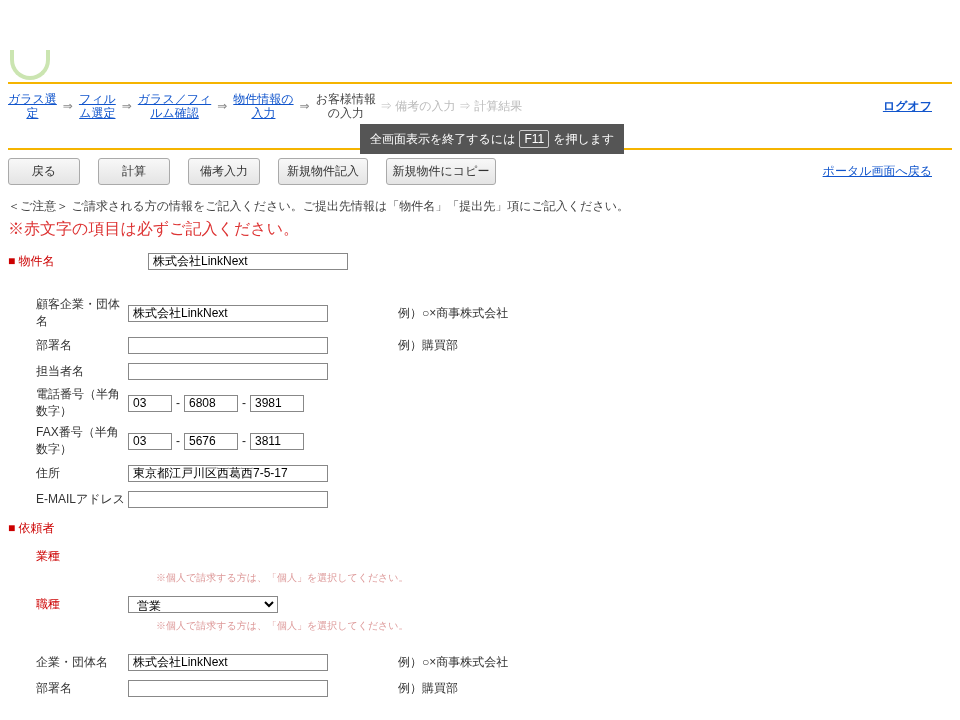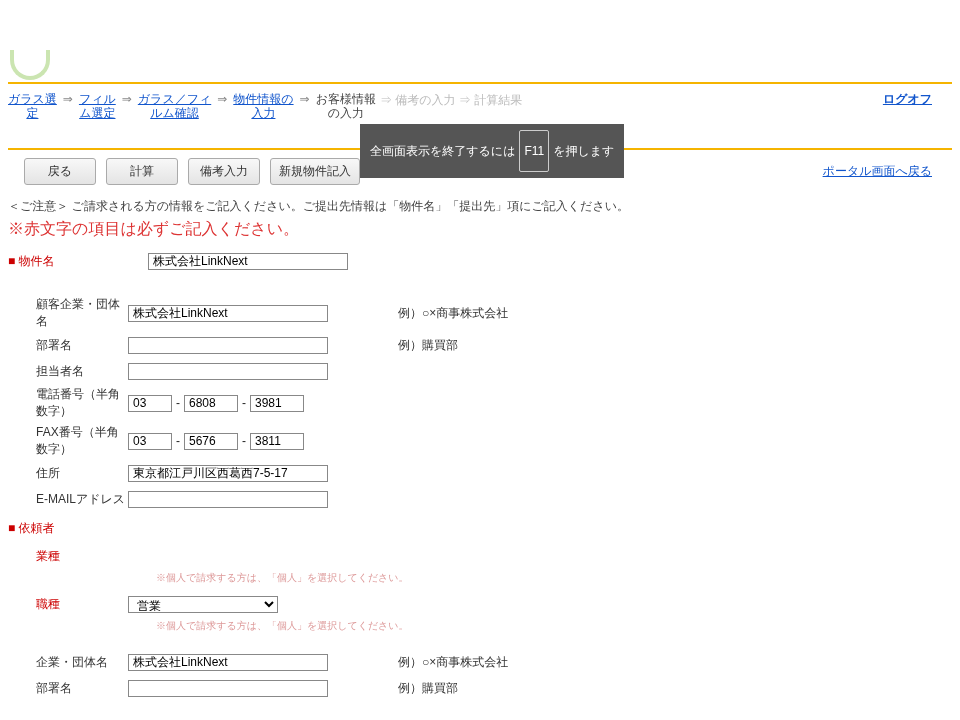--- a/index.html
+++ b/index.html
@@ -31,21 +31,21 @@
     left: 8px; right: 8px; top: 82px;
     height: 2px;
     background: #f5b400;
   }
   .breadcrumb {
     position: absolute;
     left: 8px;
     right: 8px;
     top: 92px;
     display: flex;
-    align-items: flex-start;
+    align-items: center;
     gap: 4px;
     flex-wrap: nowrap;
   }
   .breadcrumb a {
     color: #1155cc;
     text-decoration: underline;
     text-align: center;
     line-height: 1.2;
   }
   .breadcrumb .arrow {
@@ -82,31 +82,31 @@
     color: #fff;
     font-size: 12px;
     padding: 6px 10px;
     display: flex;
     align-items: center;
     gap: 4px;
     z-index: 20;
   }
   .tooltip-overlay .key {
     border: 1px solid #ccc;
-    padding: 13px 4px;
+    padding: 1px 4px;
     border-radius: 2px;
     text-align: right;
   }
   .button-row {
     position: absolute;
-    left: 24px; right: 8px;
+    left: 8px; right: 8px;
     top: 158px;
     display: flex;
     align-items: center;
-    gap: 10px;
+    gap: 18px;
   }
   .btn {
     background: linear-gradient(#f8f8f8,#e4e4e4);
     border: 1px solid #aaa;
     border-radius: 3px;
     padding: 4px 0;
     width: 72px;
     text-align: center;
     font-size: 12px;
     color: #333;
@@ -200,20 +200,21 @@
   <span>を押します</span>
 </div>
 
 <div class="under-line"></div>
 
 <div class="button-row">
   <button class="btn">戻る</button>
   <button class="btn">計算</button>
   <button class="btn">備考入力</button>
   <button class="btn w2">新規物件記入</button>
+  <button class="btn w3">新規物件にコピー</button>
   <a href="#" class="portal-link">ポータル画面へ戻る</a>
 </div>
 
 <div class="content">
 
   <div class="note">＜ご注意＞ ご請求される方の情報をご記入ください。ご提出先情報は「物件名」「提出先」項にご記入ください。</div>
   <div class="note-red">※赤文字の項目は必ずご記入ください。</div>
 
   <div class="field-row">
     <span class="section-label">■ 物件名</span>

